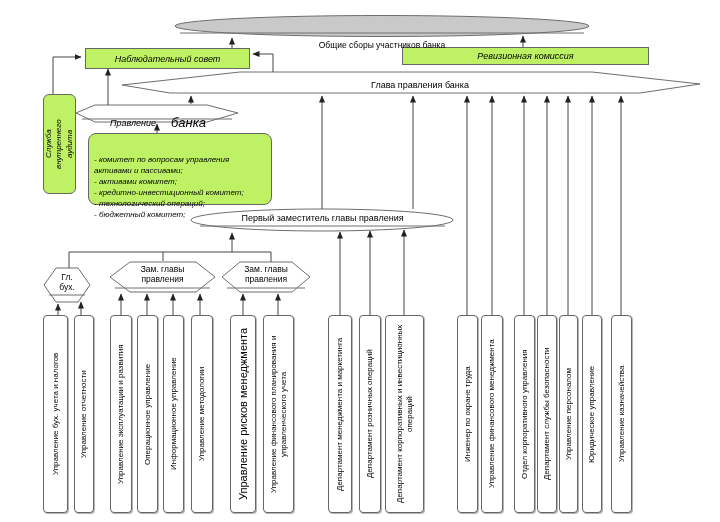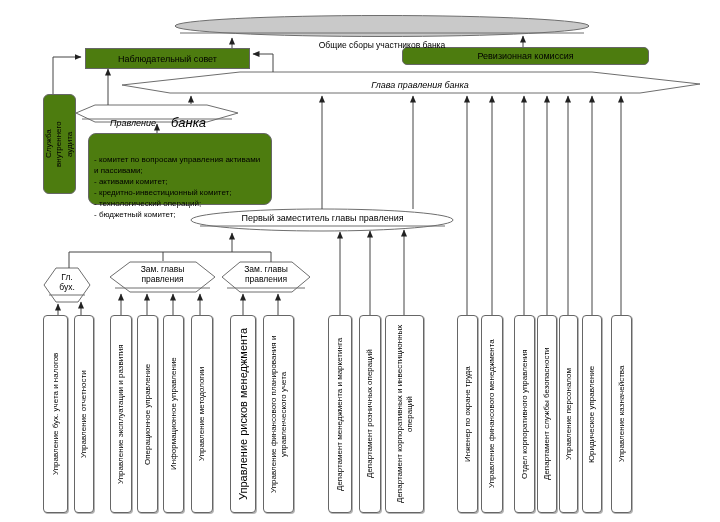--- a/index.html
+++ b/index.html
@@ -1,24 +1,24 @@
 <!DOCTYPE html>
 <html><head>
 <meta charset="utf-8">
 <style>
   html,body{margin:0;padding:0;background:#fff;}
   .canvas{position:relative;width:720px;height:522px;background:#fff;
           font-family:"Liberation Sans", sans-serif;color:#000;overflow:hidden;}
   svg.wires{position:absolute;left:0;top:0;z-index:1;}
   .lbl{position:absolute;z-index:3;display:flex;align-items:center;justify-content:center;
        text-align:center;font-size:9px;line-height:1.15;}
-  .box{position:absolute;z-index:2;background:#4d7c0f;border:1px solid #666;
+  .box{position:absolute;z-index:2;background:#bef264;border:1px solid #666;
        display:flex;align-items:center;justify-content:center;text-align:center;
-       font-size:9px;}
-  .rounded{border-radius:5px;}
+       font-size:9px;font-style:italic;}
+  .rounded{border-radius:0;}
   .committees{align-items:flex-start;justify-content:flex-start;text-align:left;
        border-radius:8px;font-size:8px;line-height:11px;padding:20px 5px;box-sizing:border-box;}
   .vtext{writing-mode:vertical-rl;transform:rotate(180deg);white-space:pre-line;
          text-align:center;}
   .col{position:absolute;z-index:2;top:315px;height:198px;background:#fff;
        border:1px solid #666;border-radius:4px;box-shadow:1px 1px 0 #b5b5b5;
        display:flex;align-items:center;justify-content:center;box-sizing:border-box;}
   .col .vtext{font-size:8px;height:190px;line-height:1.25;}
   .col.big .vtext{font-size:11px;line-height:1.1;}
   .audit-box{z-index:2;border-radius:6px;}
@@ -112,21 +112,21 @@
   </div>
 
   <div class="box audit-box" style="left:43px;top:94px;width:31px;height:98px;">
     <span class="vtext">Служба
 внутреннего
 аудита</span>
   </div>
 
   <div class="lbl" style="left:190px;top:18px;width:384px;height:15px;font-size:8.5px;margin-top:20px;">Общие сборы участников банка</div>
 
-  <div class="lbl" style="left:250px;top:79px;width:340px;height:13px;font-style:italic;">Глава правления банка</div>
+  <div class="lbl" style="left:250px;top:79px;width:340px;height:13px;">Глава правления банка</div>
 
   <div class="lbl" style="left:84px;top:115px;width:148px;height:16px;font-style:italic;">
     <span>Правление</span>
     <span class="board-big">банка</span>
   </div>
 
   <div class="lbl" style="left:200px;top:212px;width:245px;height:13px;">Первый заместитель главы правления</div>
 
   <div class="lbl" style="left:46px;top:269px;width:42px;height:27px;font-size:8.5px;white-space:pre-line;">Гл.
 бух.</div>

